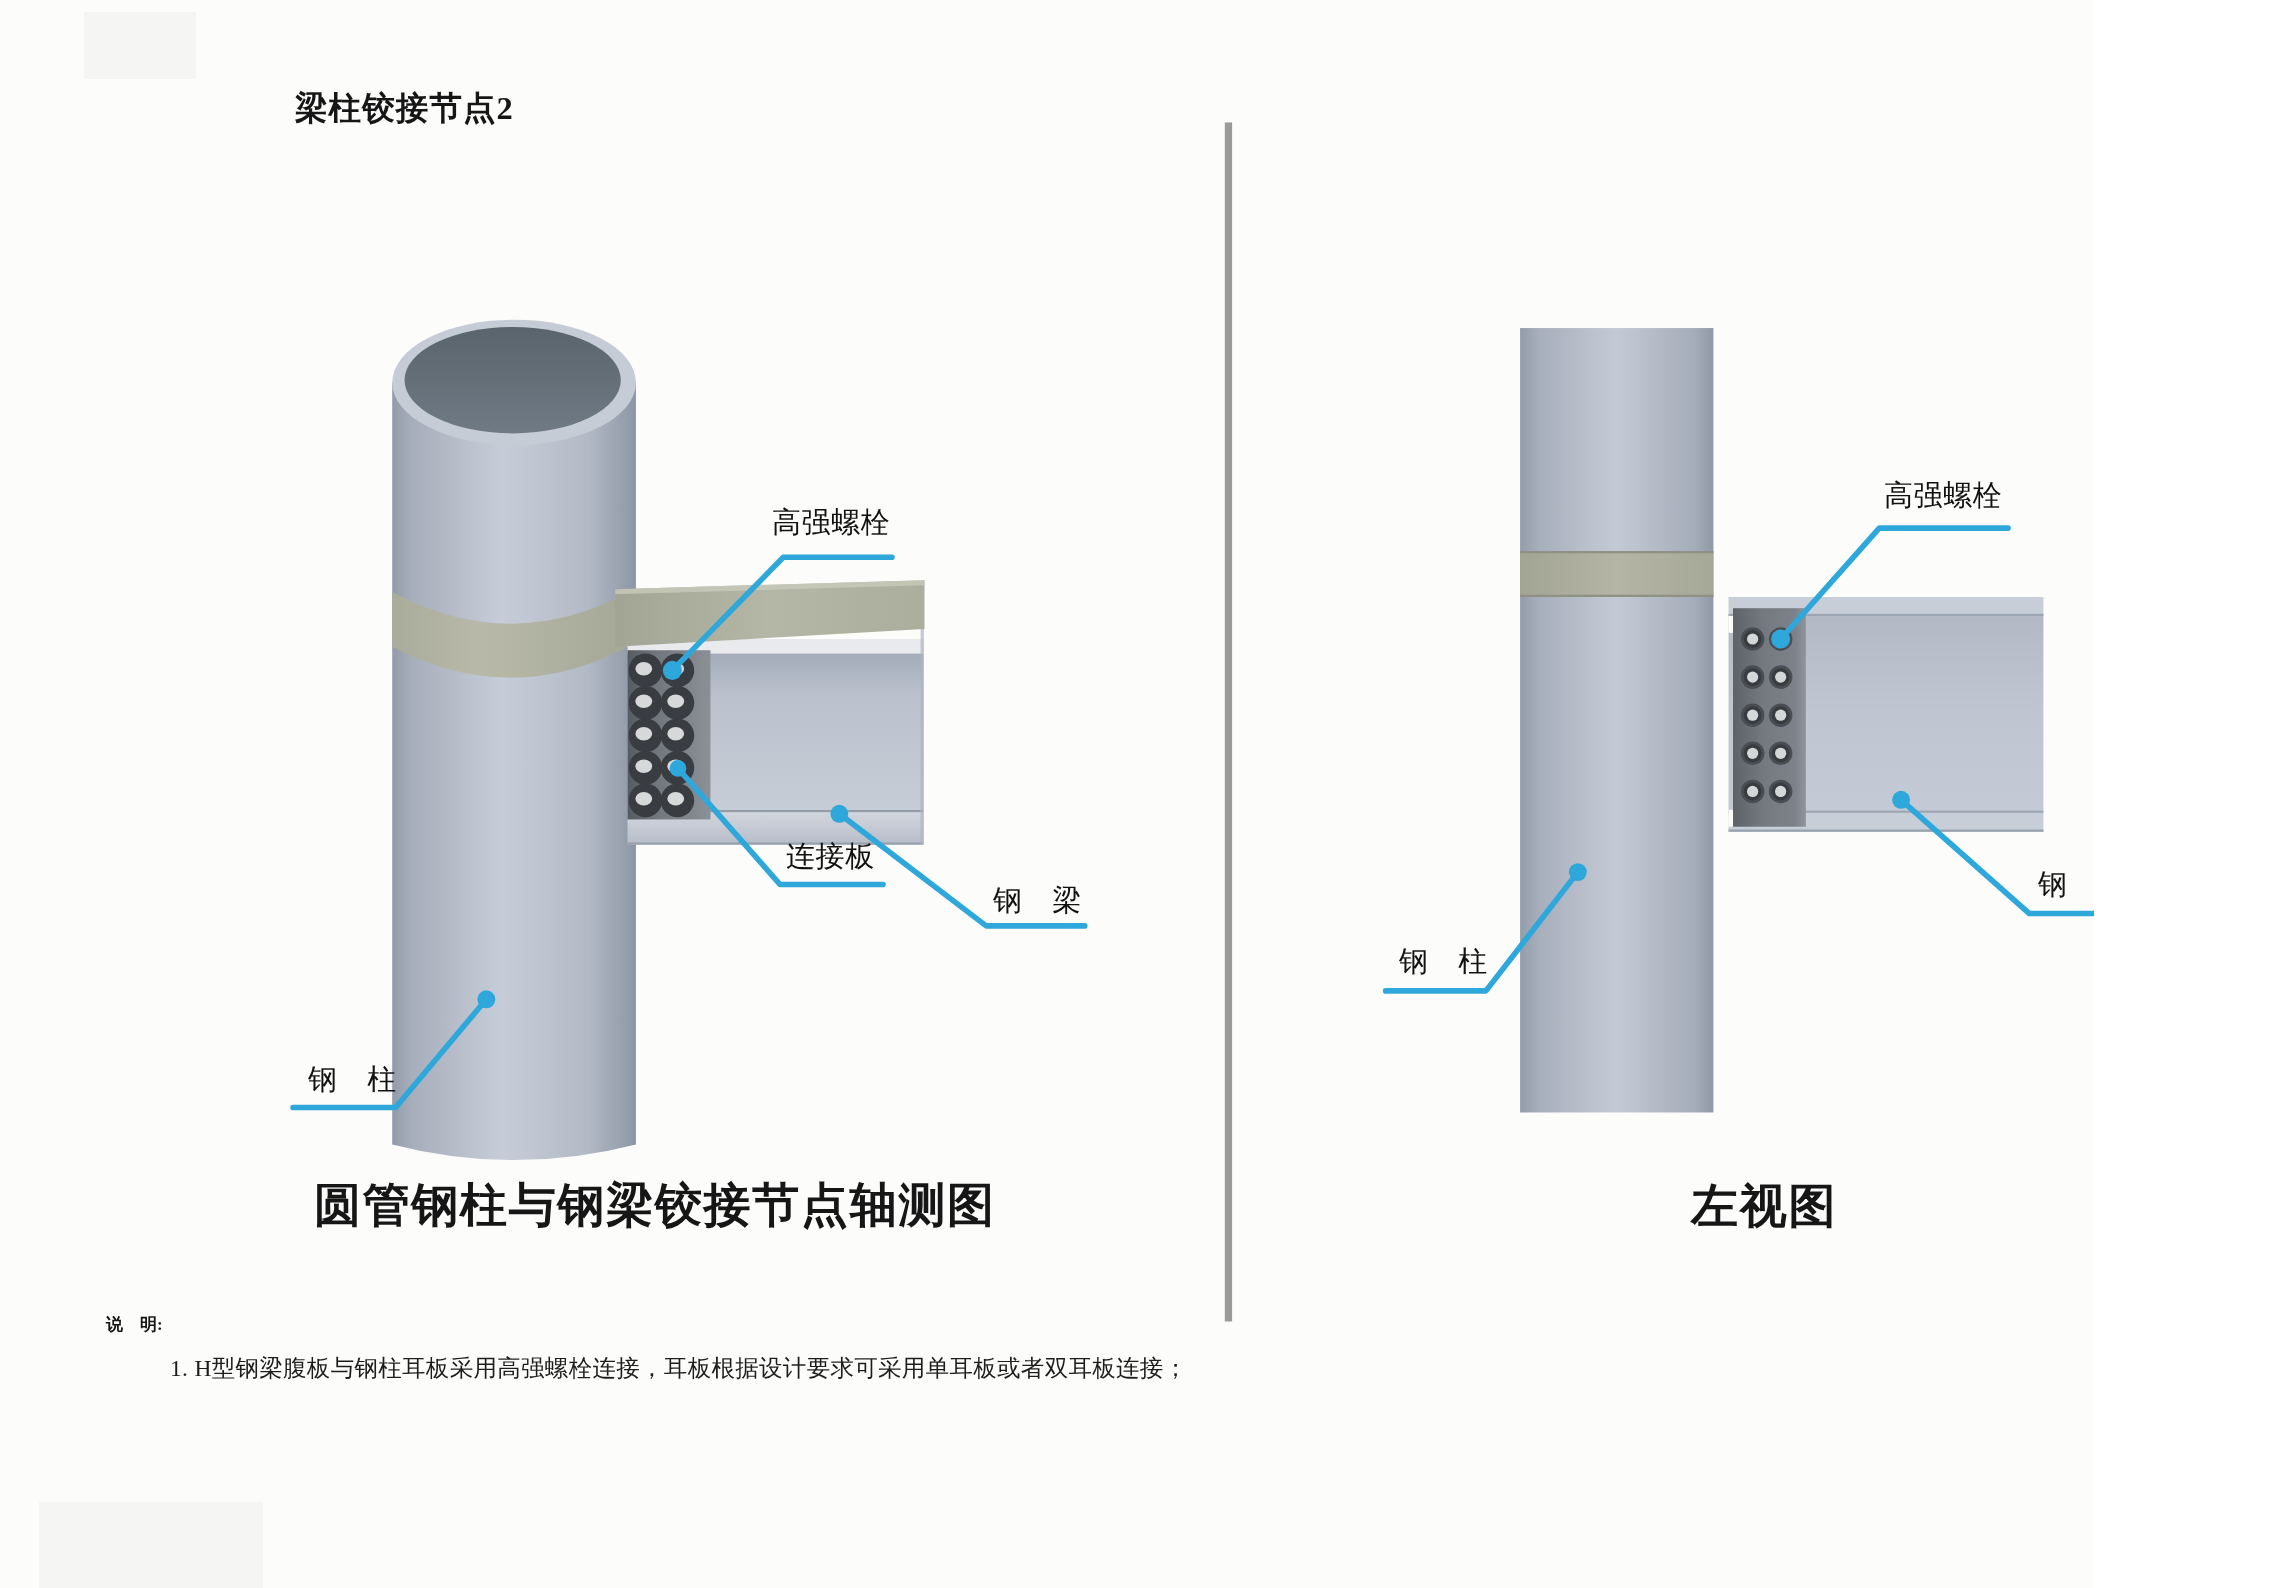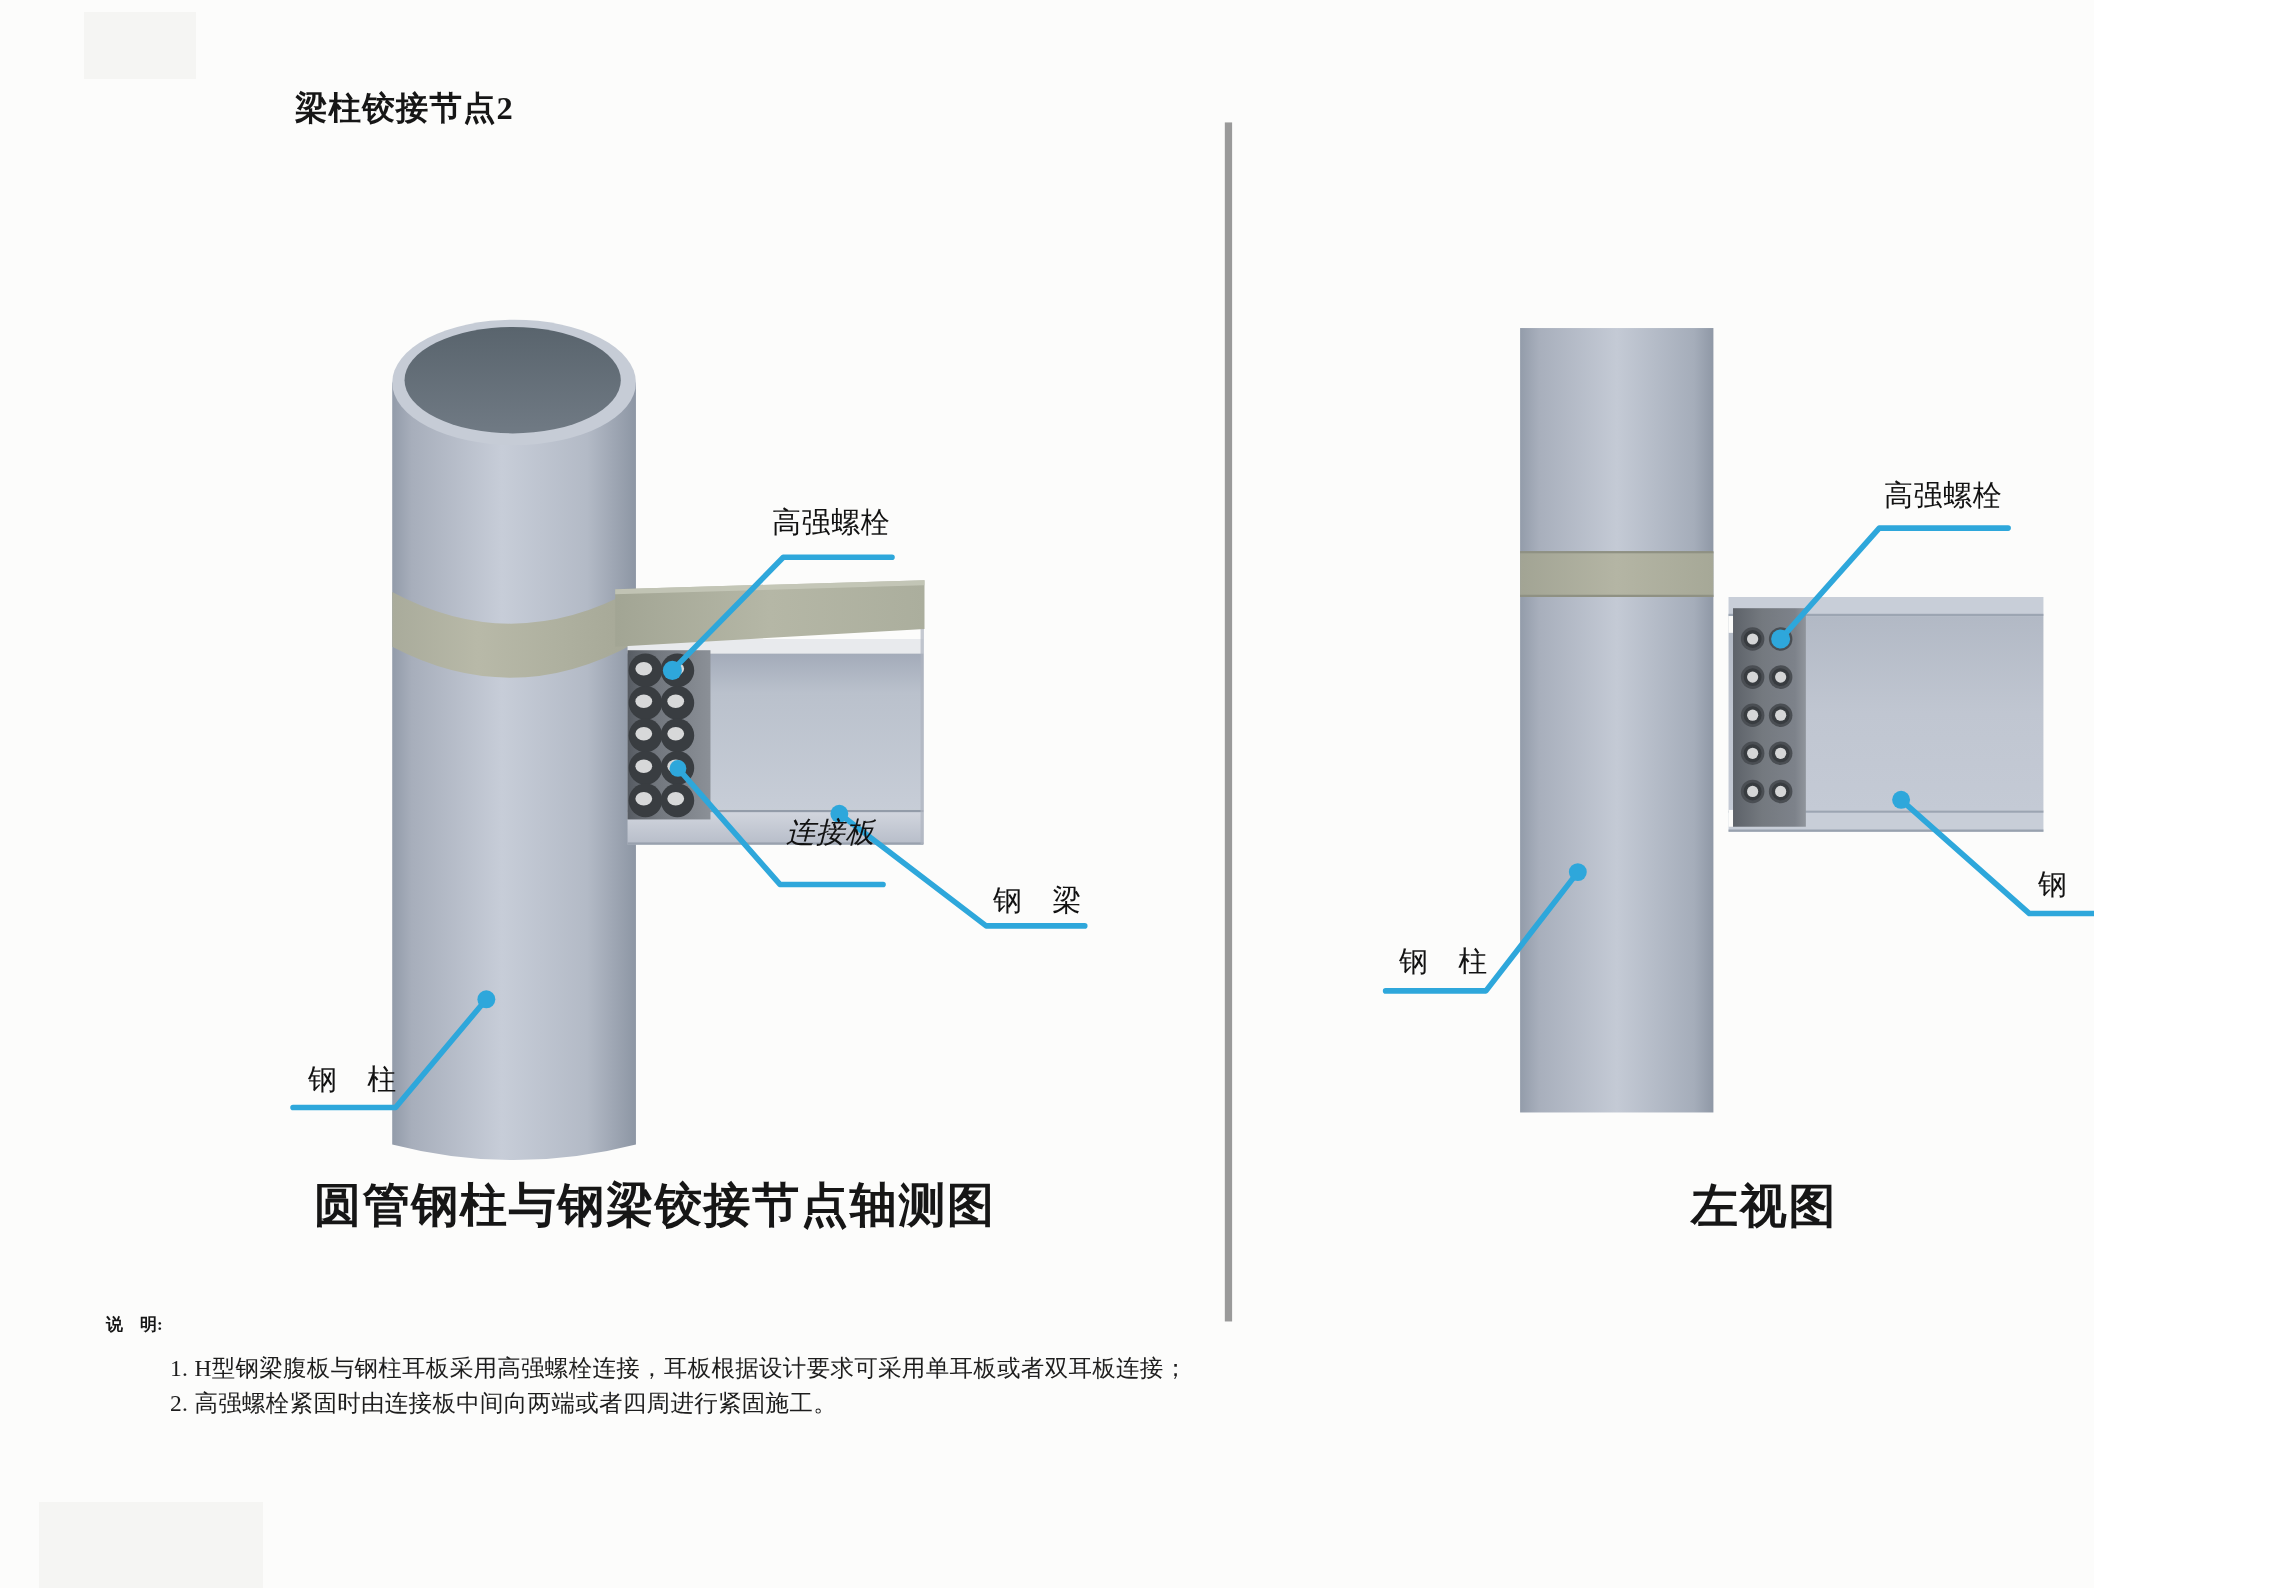--- a/index.html
+++ b/index.html
@@ -213,29 +213,28 @@
       <circle cx="868" cy="1783" r="16"></circle>
       <circle cx="3178" cy="1140" r="17"></circle>
       <circle cx="3393" cy="1427" r="16"></circle>
       <circle cx="2816" cy="1556" r="16"></circle>
     </g>
   </svg>
 
   <div class="txt page-title" style="left:295px;top:90px;">梁柱铰接节点2</div>
 
   <div class="txt lbl" style="left:772px;top:506px;">高强螺栓</div>
-  <div class="txt lbl" style="left:786px;top:816px;font-style:italic;">连接板</div>
+  <div class="txt lbl" style="left:786px;top:840px;">连接板</div>
   <div class="txt lbl" style="left:993px;top:884px;">钢　梁</div>
   <div class="txt lbl" style="left:308px;top:1063px;">钢　柱</div>
 
   <div class="txt lbl" style="left:1884px;top:479px;">高强螺栓</div>
   <div class="txt lbl" style="left:2038px;top:868px;">钢　梁</div>
   <div class="txt lbl" style="left:1399px;top:945px;">钢　柱</div>
 
   <div class="txt caption caption-left">圆管钢柱与钢梁铰接节点轴测图</div>
   <div class="txt caption caption-right">左视图</div>
 
   <div class="txt notes-heading" style="left:106px;top:1315px;">说　明:</div>
   <div class="txt notes-line" style="left:170px;top:1355px;">1. H型钢梁腹板与钢柱耳板采用高强螺栓连接，耳板根据设计要求可采用单耳板或者双耳板连接；</div>
-  <div class="txt notes-line" style="left:170px;top:1390px;">2. 高强螺栓紧固时由连接板中间向两端或者四周进行紧固施工。</div>
 
 </div>
 
 
 </body></html>

